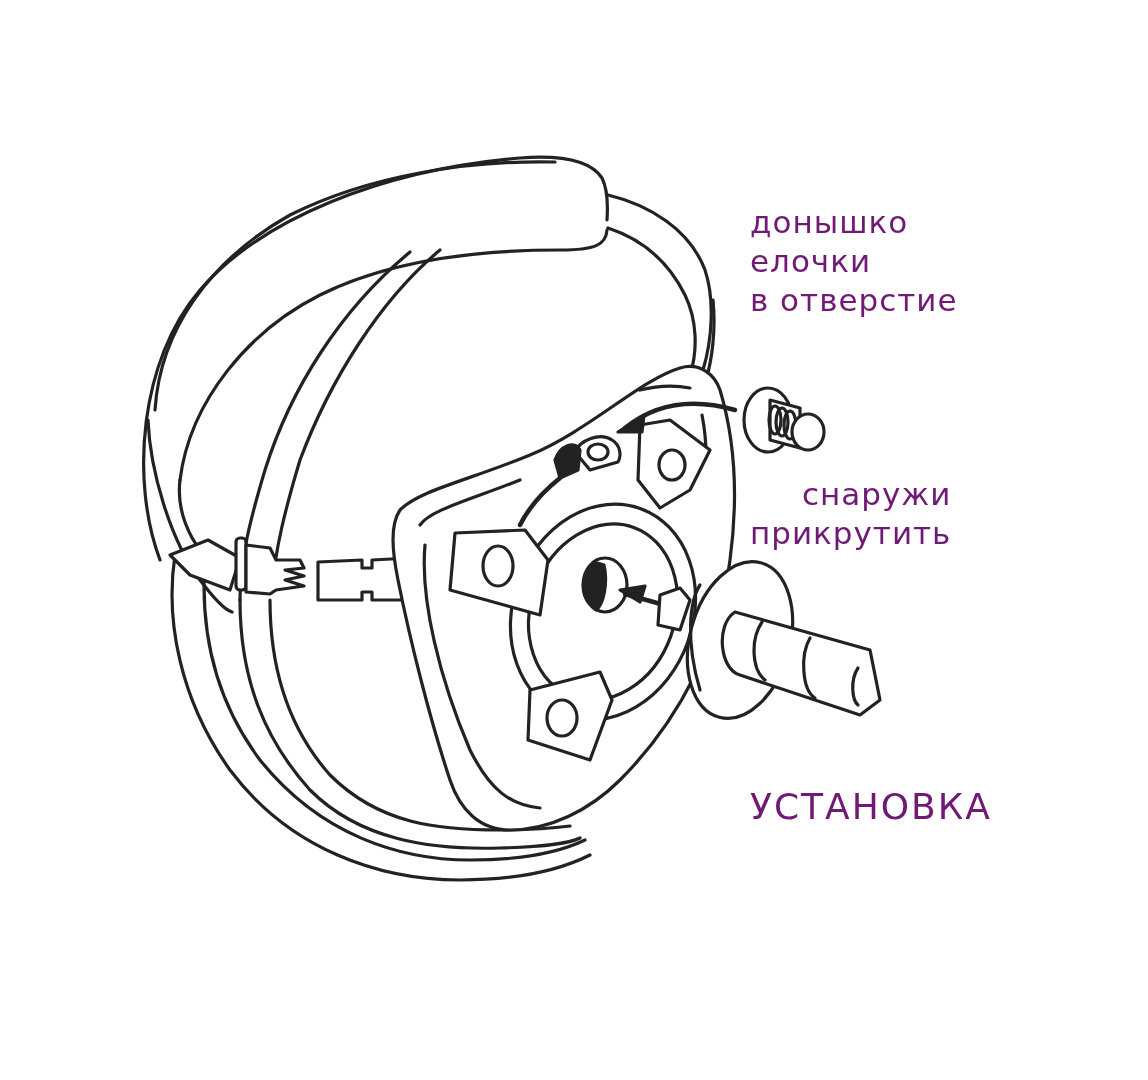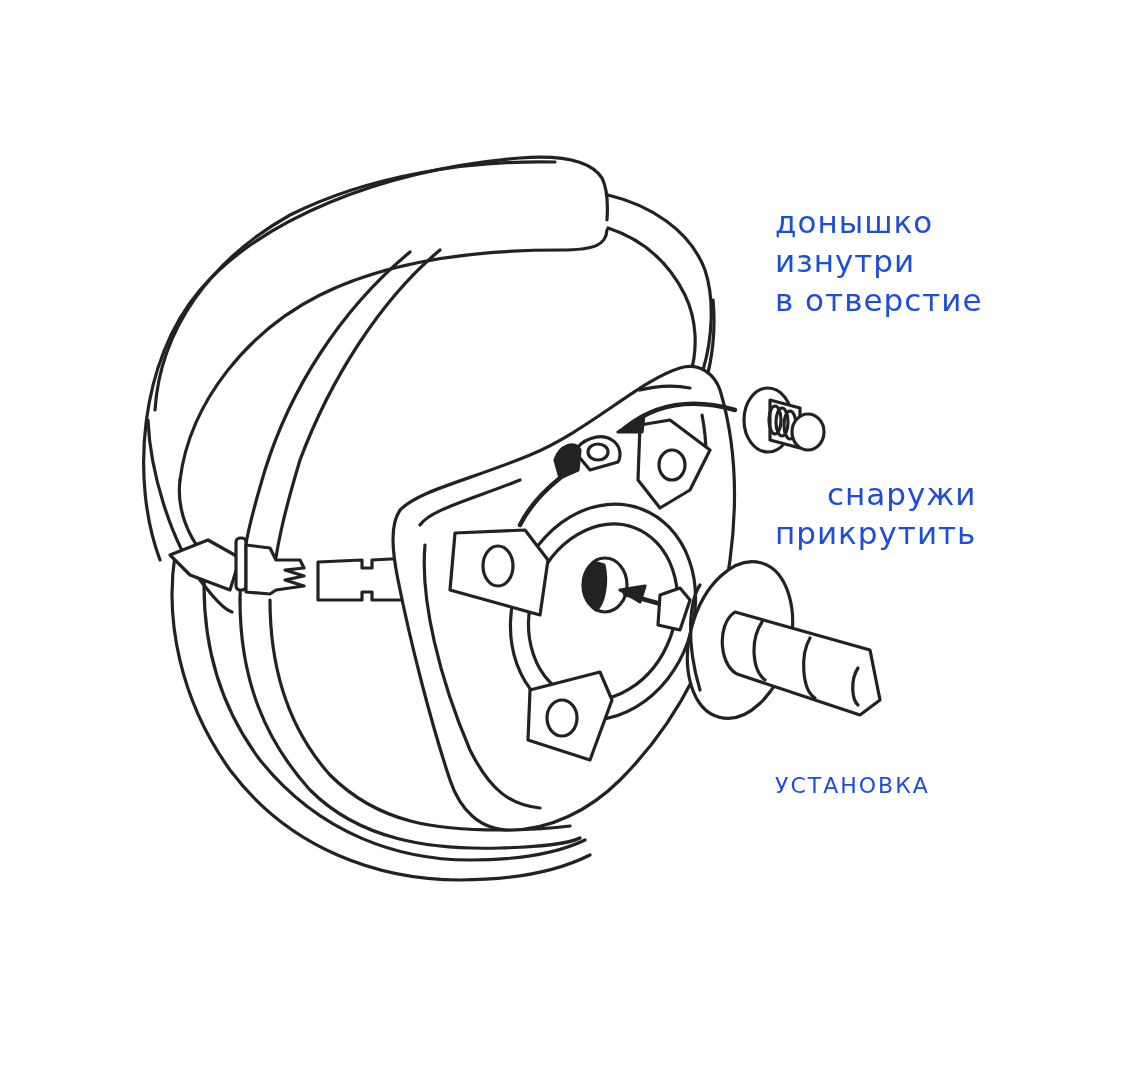--- a/index.html
+++ b/index.html
@@ -6,25 +6,25 @@
   body { width: 1148px; height: 1080px; position: relative; overflow: hidden;
          font-family: "DejaVu Sans", "Liberation Sans", sans-serif; color: #2a2a2a; }
   #illustration { position: absolute; left: 0; top: 0; width: 1148px; height: 1080px; }
   #illustration path, #illustration ellipse, #illustration circle, #illustration rect, #illustration polygon, #illustration polyline, #illustration line {
     fill: none; stroke: #222222; stroke-width: 3.2; stroke-linecap: round; stroke-linejoin: round;
   }
   #illustration .filled { fill: #222222; stroke: #222222; }
   #illustration .white { fill: #ffffff; }
   #illustration .thick { stroke-width: 4.5; }
   .label { position: absolute; left: 750px; font-size: 31px; line-height: 39px;
-           letter-spacing: 1px; color: #1d4ed8; white-space: nowrap; margin-left: 25px; }
+           letter-spacing: 1px; color: #701a75; white-space: nowrap; }
   .label div { height: 39px; }
   #label-inside { top: 203px; }
   #label-outside { top: 475px; text-align: right; }
-  #label-title { top: 766px; font-size: 22px; line-height: 40px; letter-spacing: 2px; }
+  #label-title { top: 787px; font-size: 36px; line-height: 40px; letter-spacing: 2px; }
   #label-title div { height: 40px; }
 </style>
 </head>
 <body>
 
 <svg id="illustration" viewBox="0 0 1148 1080" xmlns="http://www.w3.org/2000/svg">
 
   <g>
     <path d="M160 560 C 130 480, 140 360, 200 290 C 260 220, 380 170, 520 158 C 560 155, 590 160, 602 178 C 608 190, 608 205, 607 220"></path>
     <path d="M155 410 C 160 330, 210 260, 290 215 C 370 175, 470 160, 555 162"></path>
@@ -107,21 +107,21 @@
     <path d="M700 585 C 690 600, 685 640, 700 690"></path>
     <path d="M735 612 L 870 650 L 880 700 L 860 715 L 740 675 C 720 670, 715 625, 735 612 Z" class="white"></path>
     <path d="M762 622 C 750 640, 752 670, 765 680"></path>
     <path d="M810 638 C 800 655, 802 690, 815 698"></path>
     <path d="M858 668 C 850 680, 852 700, 858 705"></path>
   </g>
 </svg>
 
 <div class="label" id="label-inside">
   <div>донышко</div>
-  <div>изнутри</div>
+  <div>елочки</div>
   <div>в отверстие</div>
 </div>
 
 <div class="label" id="label-outside">
   <div>снаружи</div>
   <div>прикрутить</div>
 </div>
 
 <div class="label" id="label-title">
   <div>УСТАНОВКА</div>

